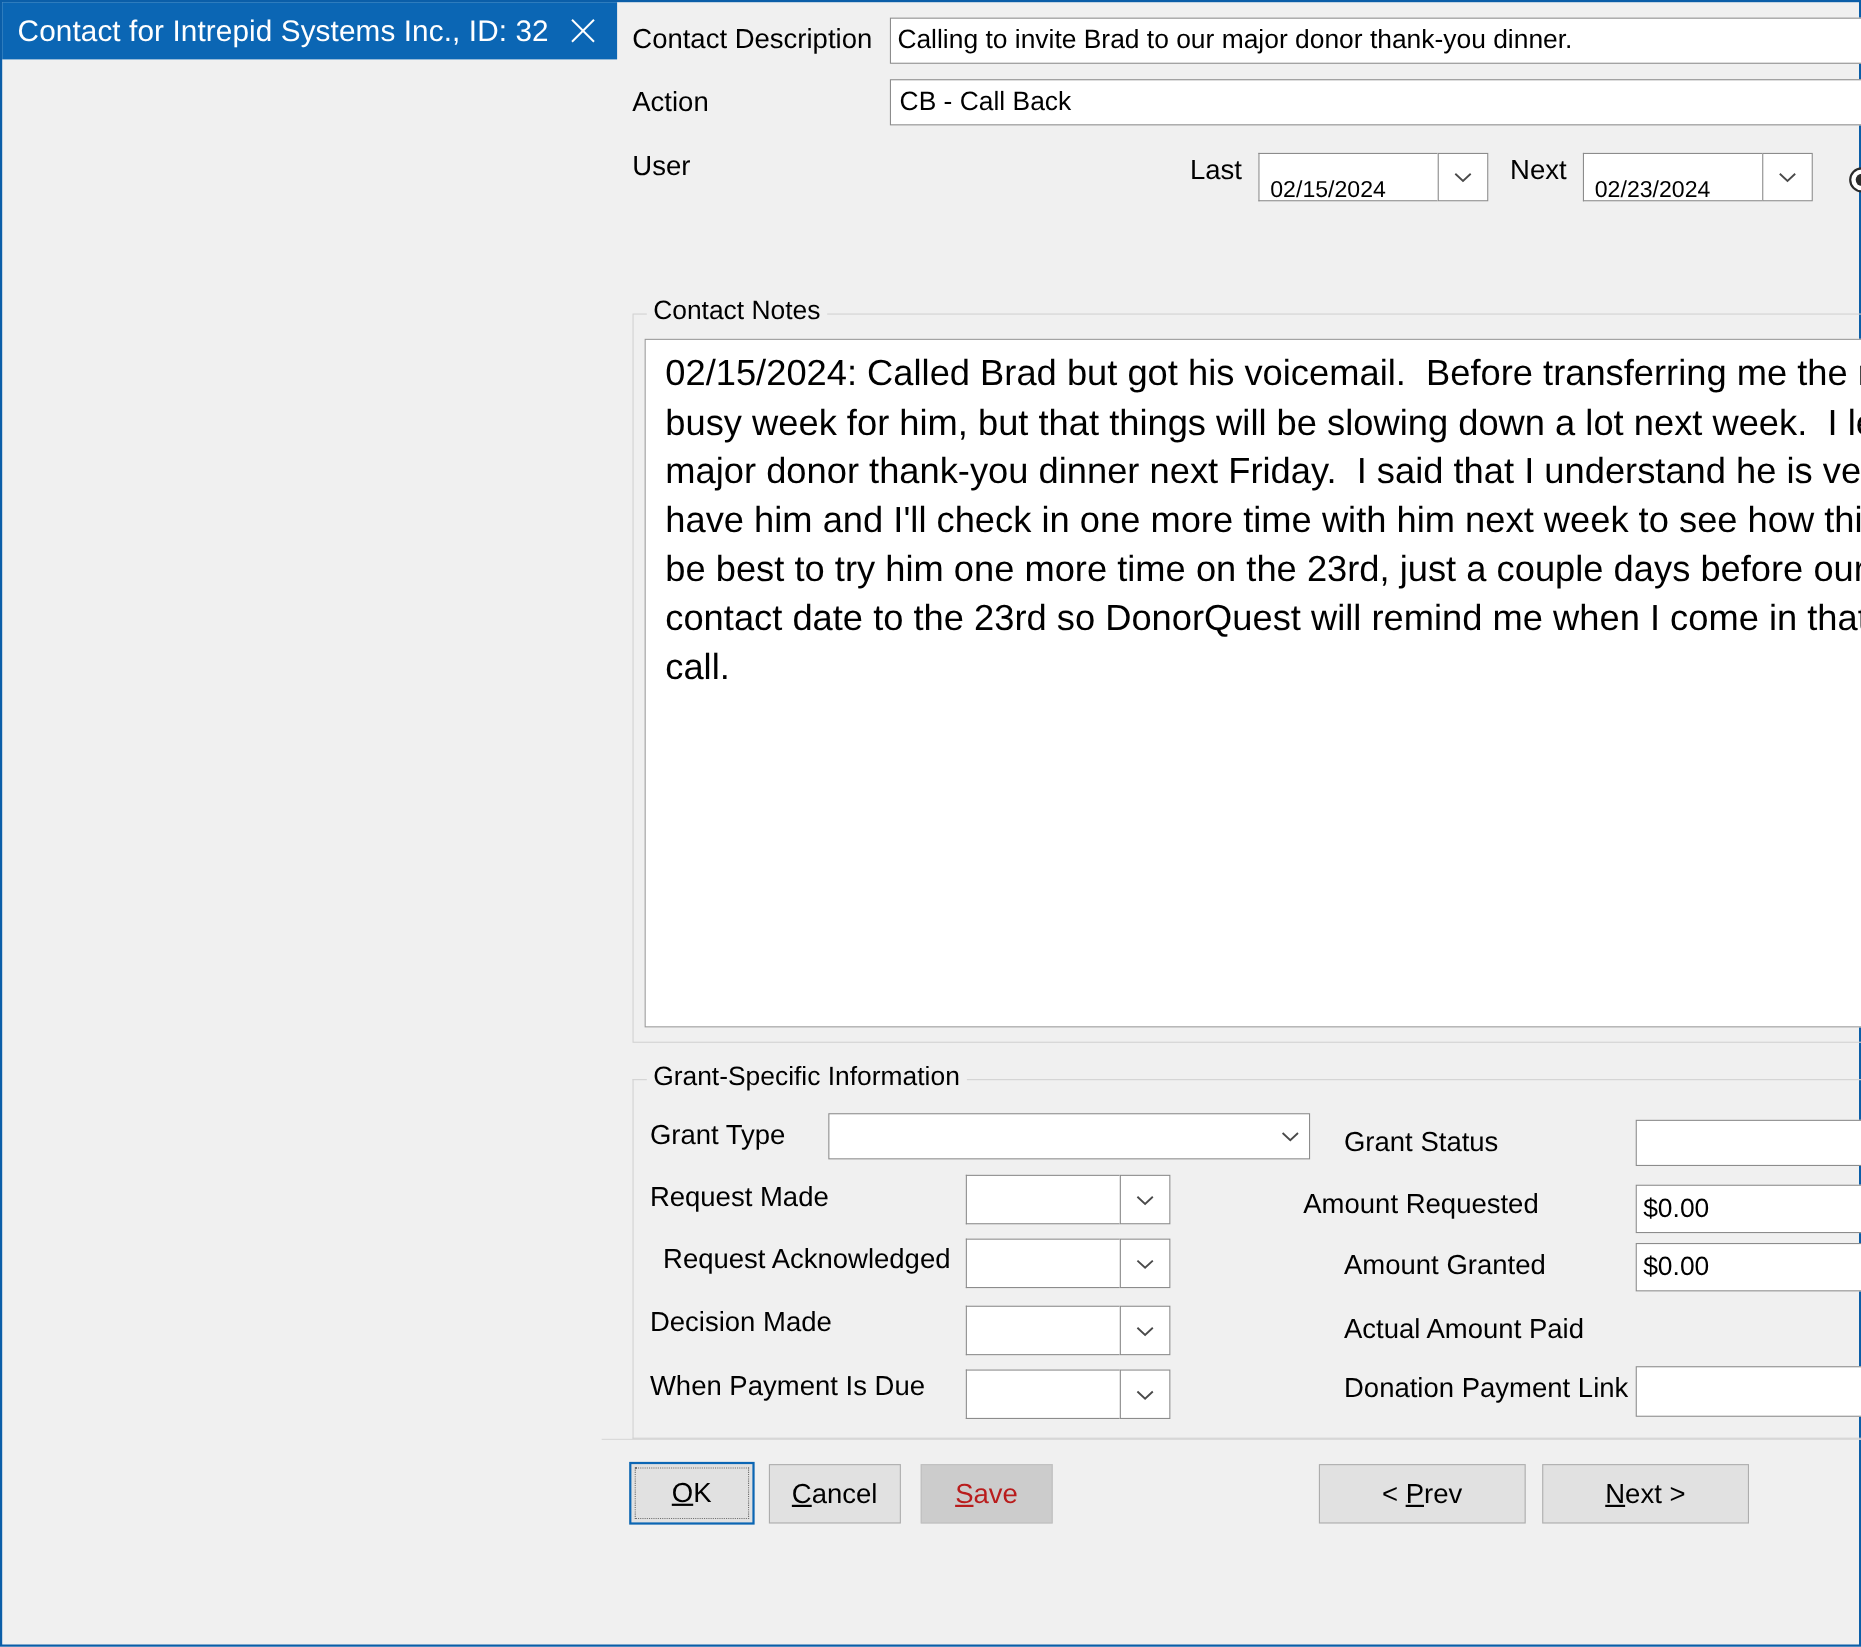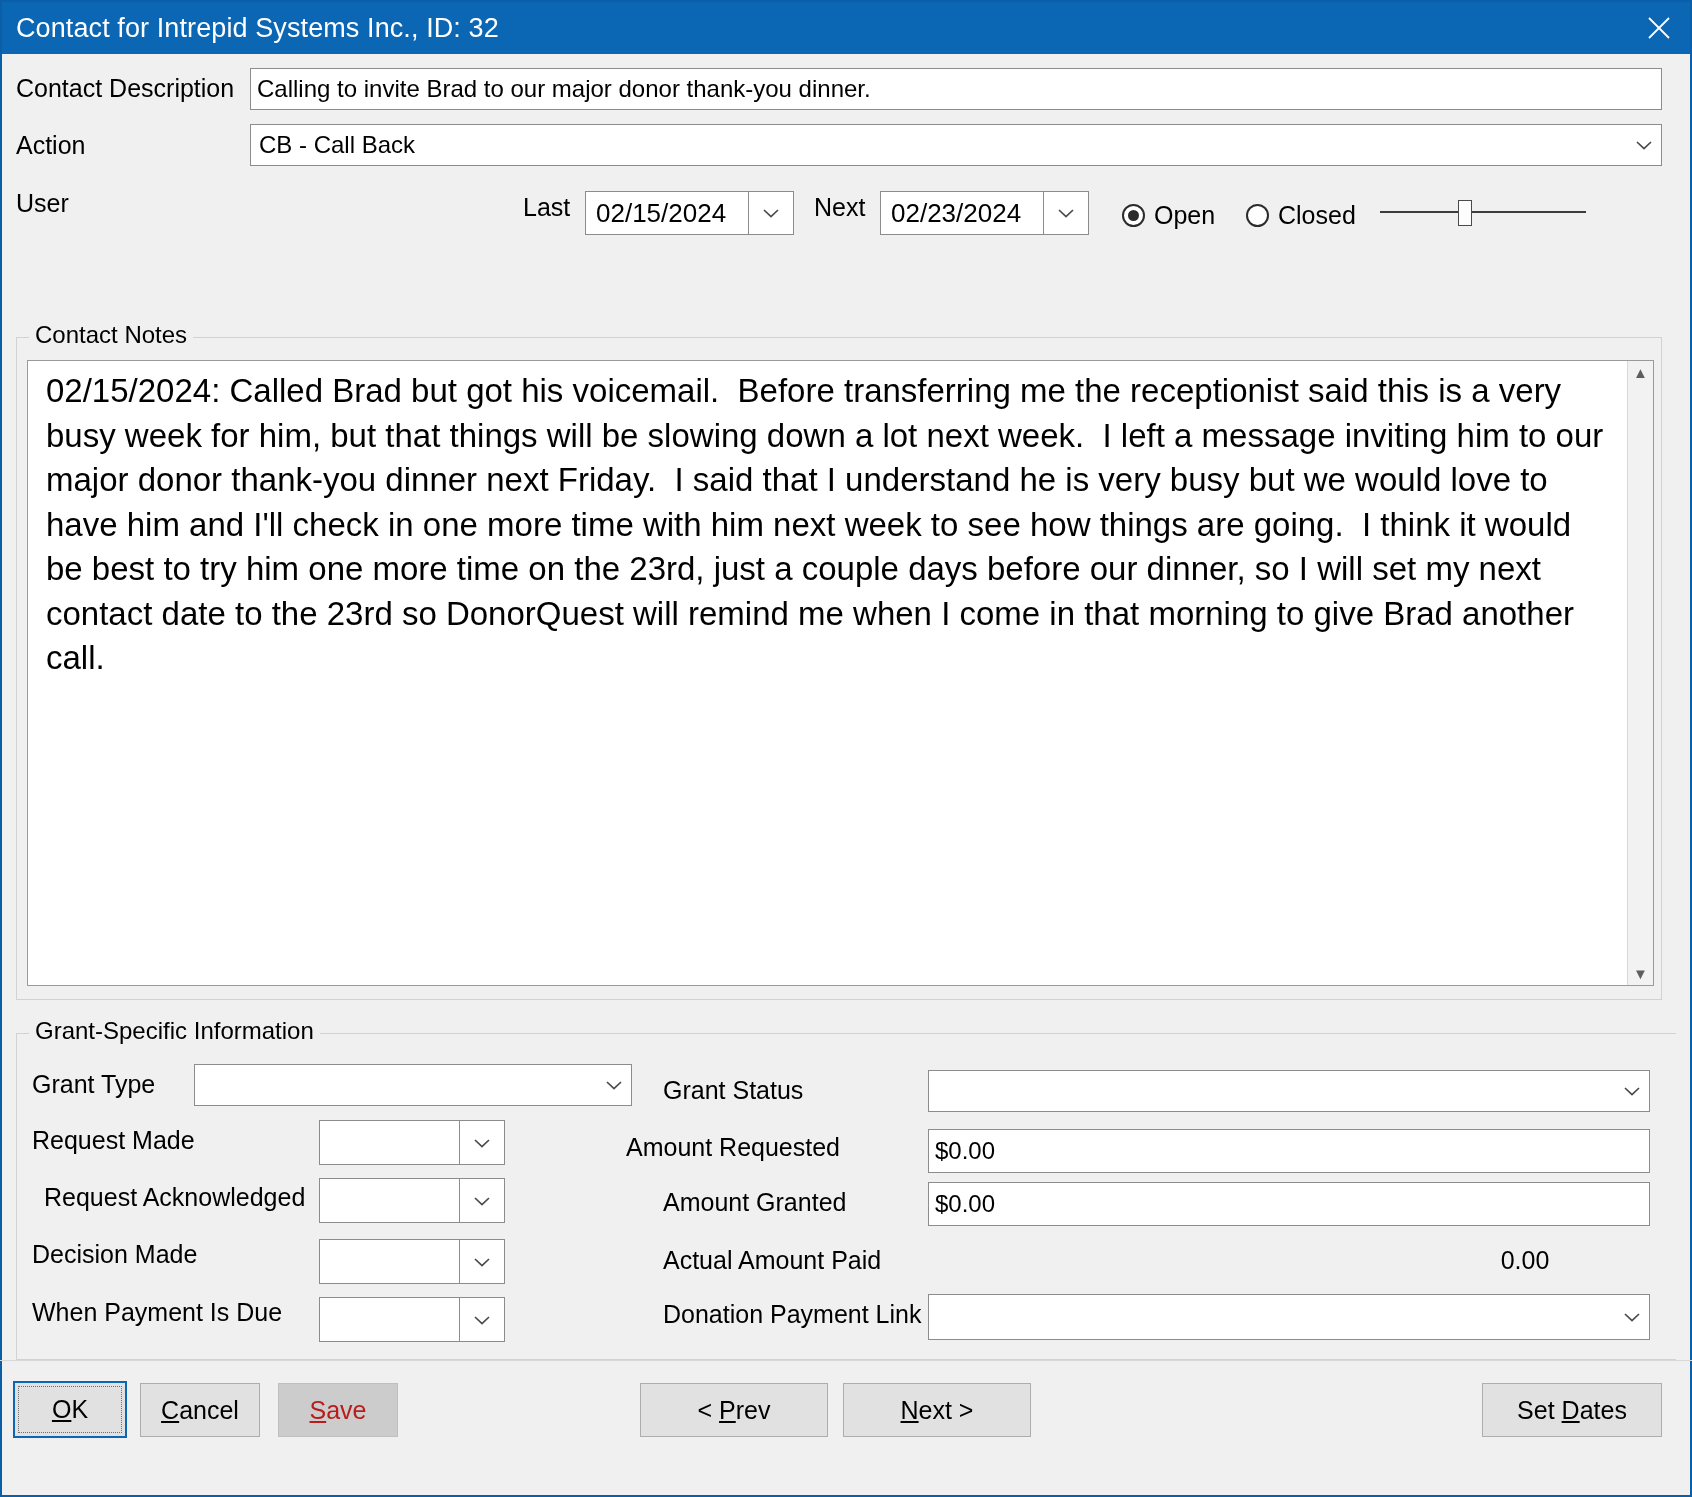--- a/index.html
+++ b/index.html
@@ -6,21 +6,21 @@
   body{
     width:1692px;height:1497px;overflow:hidden;
     font-family:"Liberation Sans", sans-serif;
     background:#ffffff;
   }
   .window{
     position:absolute;left:0;top:0;width:1692px;height:1497px;
     box-sizing:border-box;
     border:2px solid #0b5ea8;
     background:#f0f0f0;
-    display:flex;flex-direction:column;
+    display:flex;flex-direction:row;
   }
   
   .titlebar{
     height:52px;min-height:52px;background:#0b66b4;
     display:flex;align-items:center;justify-content:space-between;
     padding:0 0 0 14px;box-sizing:border-box;
   }
   .title-text{
     color:#ffffff;font-size:27px;letter-spacing:.1px;
     white-space:nowrap;font-weight:400;
@@ -56,21 +56,21 @@
   .combo .carrow{
     width:34px;display:flex;align-items:center;justify-content:center;
   }
   .combo.gray{background:#dcdcdc;border:1px solid #a6a6a6;}
   .combo.gray .cval{background:transparent;}
 
   
   .datepick{display:flex;align-items:stretch;height:44px;}
   .datepick .dval{
     box-sizing:border-box;border:1px solid #8c8c8c;border-right:none;background:#fff;
-    font-size:26px;color:#000;padding:0 10px;line-height:42px;white-space:nowrap;
+    font-size:21px;color:#000;padding:12px 10px;line-height:42px;white-space:nowrap;
   }
   .datepick .dbtn{
     box-sizing:border-box;border:1px solid #8c8c8c;background:#fff;
     width:46px;display:flex;align-items:center;justify-content:center;
   }
   .chev{display:block;}
 
   
   .radio{display:flex;align-items:center;gap:9px;}
   .radio .ring{

